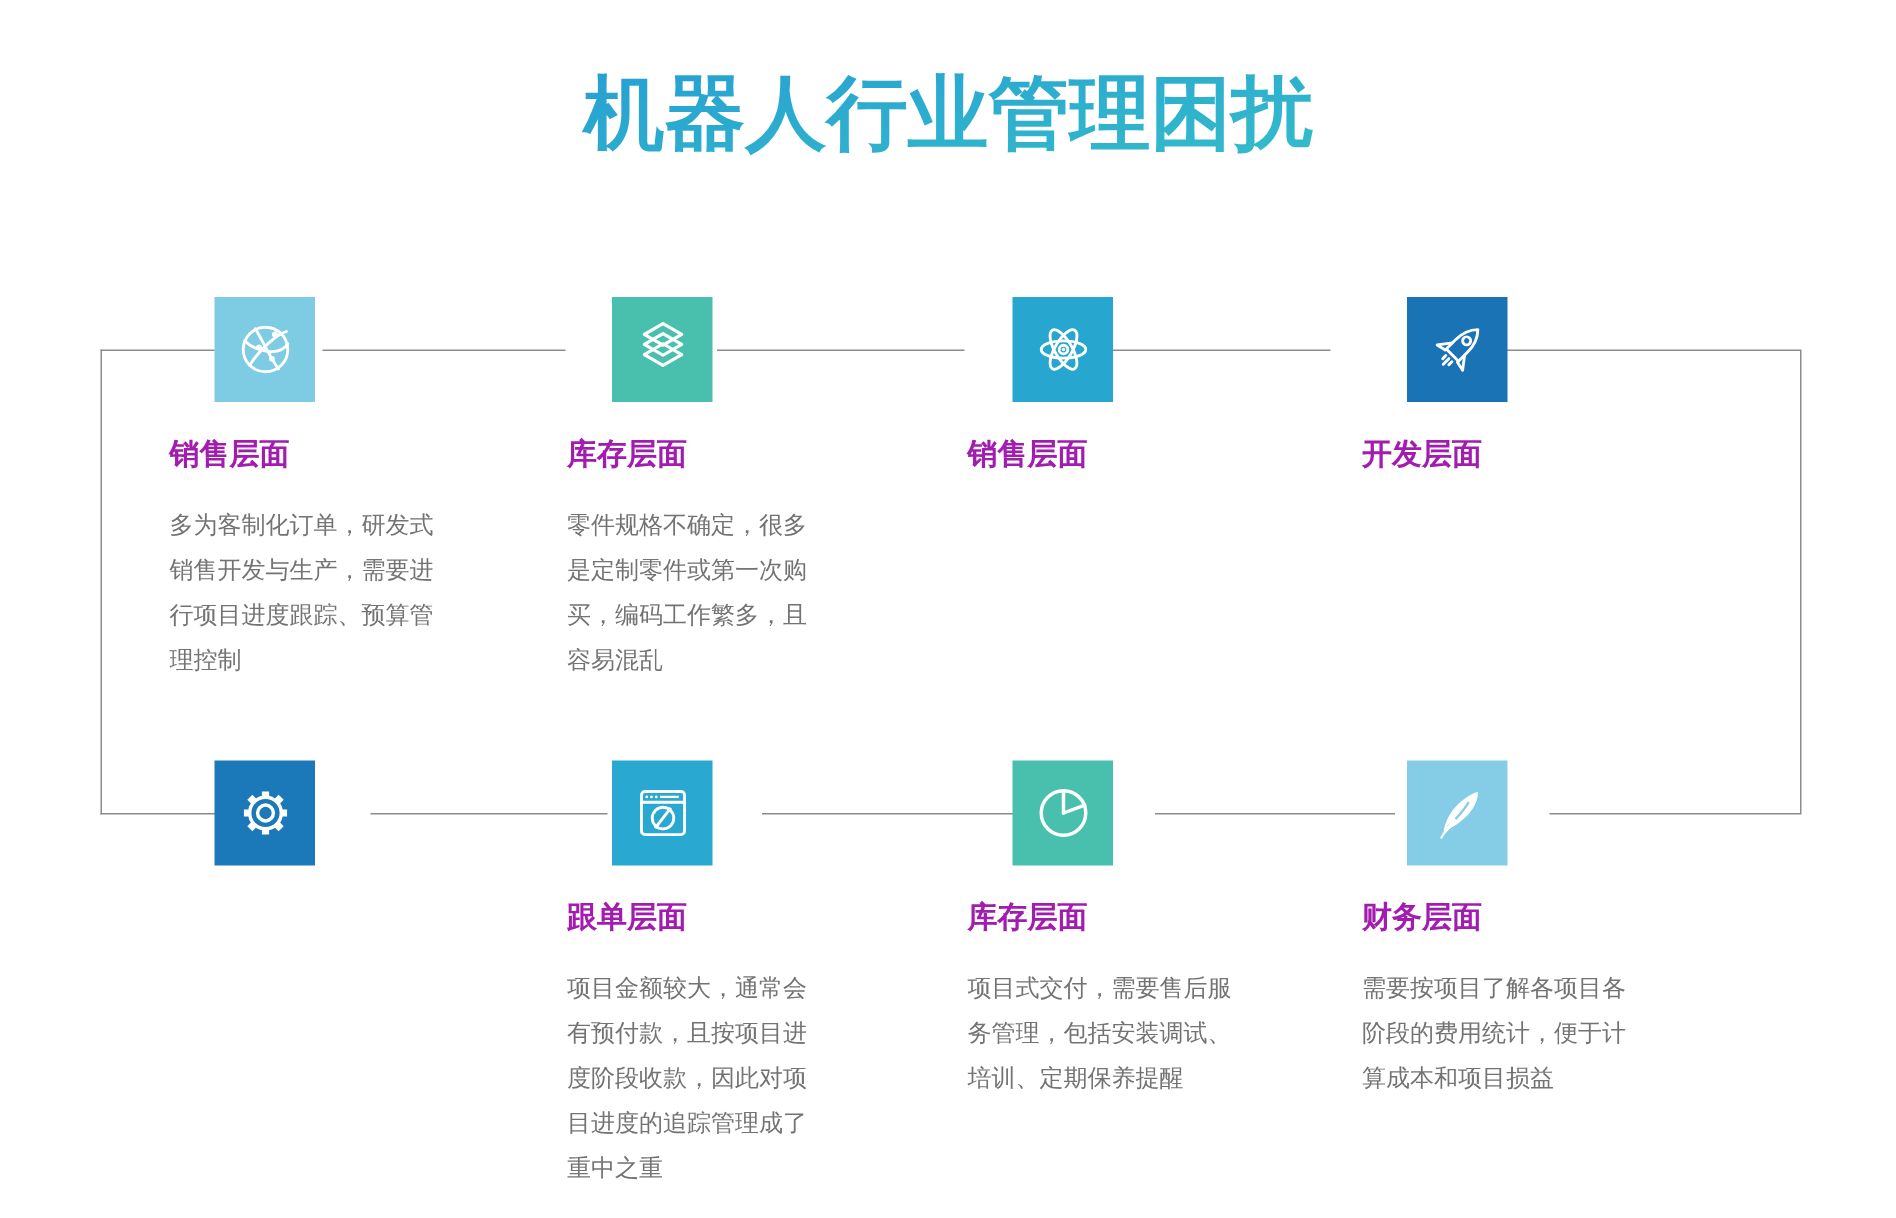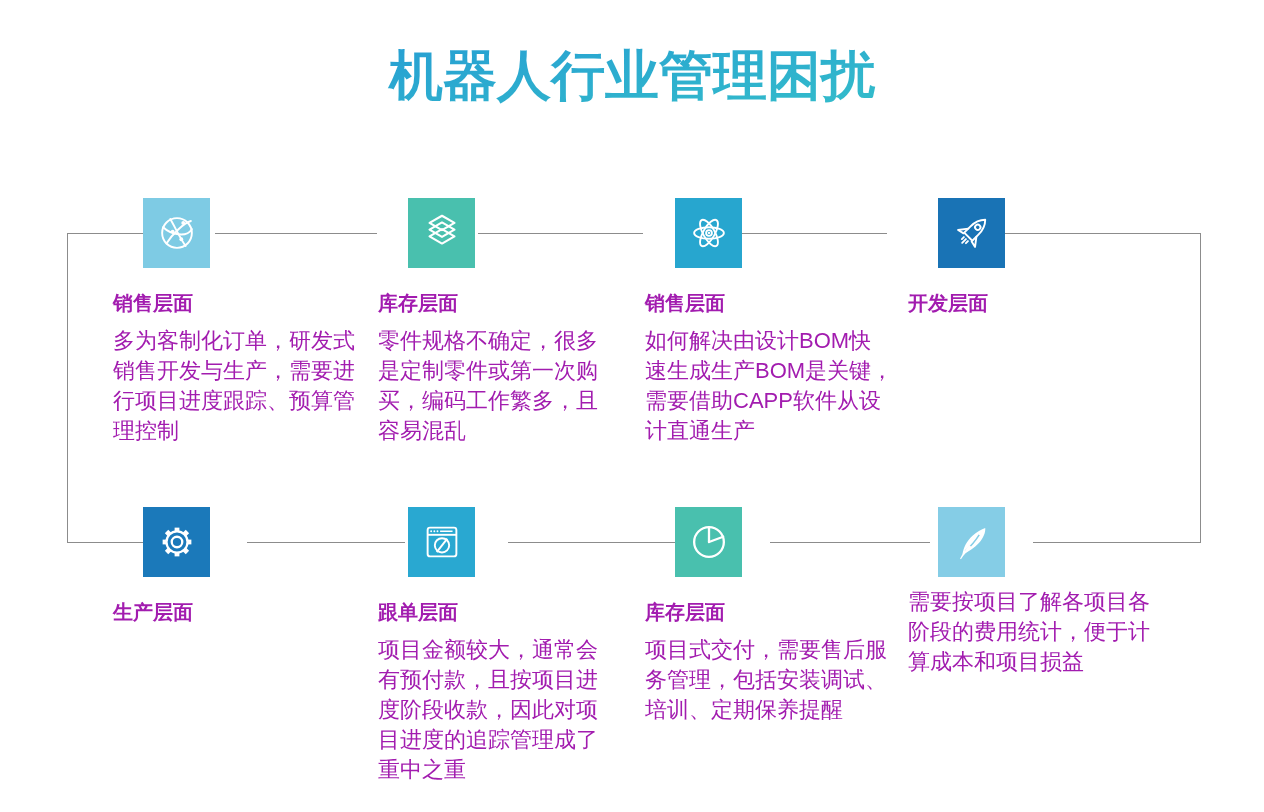--- a/index.html
+++ b/index.html
@@ -19,21 +19,21 @@
   .section{position:absolute;width:290px;}
   .icon-box{
     width:67px;height:70px;margin-left:30px;
     display:flex;align-items:center;justify-content:center;
   }
   .icon-box svg{width:46px;height:46px;display:block;}
   .sec-title{
     margin:22px 0 0 0;font-size:20px;line-height:26px;font-weight:bold;color:#a21caf;
   }
   .sec-desc{
-    margin:10px 0 0 0;font-size:22px;line-height:30px;color:#a21caf;white-space:pre-line;
+    margin:20px 0 0 0;font-size:16px;line-height:30px;color:#737373;white-space:pre-line;
   }
 </style>
 </head>
 <body>
 
 <div class="canvas">
 
   <h1 class="page-title" style="background-image: linear-gradient(170deg, rgb(35, 151, 213) 10%, rgb(55, 197, 200) 90%);">机器人行业管理困扰</h1>
 
   <div class="hline" style="left: 67px; top: 233px; width: 76px; background: rgb(140, 140, 140);"></div>
@@ -93,24 +93,20 @@
         <g stroke="#fff" stroke-width="2" fill="none">
           <ellipse cx="24" cy="24" rx="15.5" ry="6"></ellipse>
           <ellipse cx="24" cy="24" rx="15.5" ry="6" transform="rotate(60 24 24)"></ellipse>
           <ellipse cx="24" cy="24" rx="15.5" ry="6" transform="rotate(120 24 24)"></ellipse>
           <circle cx="24" cy="24" r="3"></circle>
         </g>
         <circle cx="24" cy="24" r="1.2" fill="#fff"></circle>
       </svg>
     </div>
     <h3 class="sec-title">销售层面</h3>
-    <p class="sec-desc">如何解决由设计BOM快
-速生成生产BOM是关键，
-需要借助CAPP软件从设
-计直通生产</p>
   </div>
 
   <div class="section" id="sec3" style="left:908px;top:198px">
     <div class="icon-box" style="background: rgb(25, 115, 181); color: rgb(25, 115, 181);">
       <svg viewBox="0 0 48 48">
         <g transform="rotate(45 24 24)" stroke="#fff" stroke-width="2" fill="none" stroke-linejoin="round" stroke-linecap="round">
           <path d="M24 4.5 C28 8.5 30 14.5 30 20.5 L30 29.5 L18 29.5 L18 20.5 C18 14.5 20 8.5 24 4.5 Z"></path>
           <circle cx="24" cy="15.5" r="2.8"></circle>
           <path d="M18 23.5 L11.5 32 L18 30.5"></path>
           <path d="M30 23.5 L36.5 32 L30 30.5"></path>
@@ -135,21 +131,20 @@
             <path d="M24 13 L24 9"></path>
             <path d="M16.2 16.2 L13.1 13.1"></path>
             <path d="M13 24 L9 24"></path>
             <path d="M16.2 31.8 L13.1 34.9"></path>
             <path d="M24 35 L24 39"></path>
             <path d="M31.8 31.8 L34.9 34.9"></path>
           </g>
         </g>
       </svg>
     </div>
-    <h3 class="sec-title">生产层面</h3>
   </div>
 
   <div class="section" id="sec5" style="left:378px;top:507px">
     <div class="icon-box" style="background: rgb(41, 168, 209); color: rgb(41, 168, 209);">
       <svg viewBox="0 0 48 48">
         <g stroke="#fff" stroke-width="2" fill="none">
           <rect x="9" y="9" width="30" height="30" rx="2.5"></rect>
           <path d="M9 16.5 L39 16.5"></path>
           <circle cx="24" cy="27.5" r="7.5"></circle>
           <path d="M29.5 20.5 L18.5 34.5"></path>
@@ -185,18 +180,19 @@
   </div>
 
   <div class="section" id="sec7" style="left:908px;top:507px">
     <div class="icon-box" style="background: rgb(133, 205, 230); color: rgb(133, 205, 230);">
       <svg viewBox="0 0 48 48">
         <path fill="#fff" d="M14 37 C15 30 18.5 23 24.5 17.5 C28.5 13.8 34 10.3 37.8 9.3 C38.3 13.8 35.8 20 31.2 25 C26.5 30 20.5 34 14 37 Z"></path>
         <path class="cut" d="M17 33.5 C22.5 28.5 27.5 23 31.5 16.5" stroke="currentColor" stroke-width="1.6" fill="none"></path>
         <path fill="#fff" d="M11.5 41.5 C14 36.5 17.5 31.5 21.5 27.5 L23.6 29.6 C19.5 33.5 15.2 37.8 12.5 42 Z"></path>
       </svg>
     </div>
+    <h3 class="sec-title">财务层面</h3>
     <p class="sec-desc">需要按项目了解各项目各
 阶段的费用统计，便于计
 算成本和项目损益</p>
   </div>
 
 </div>
 
 </body></html>

